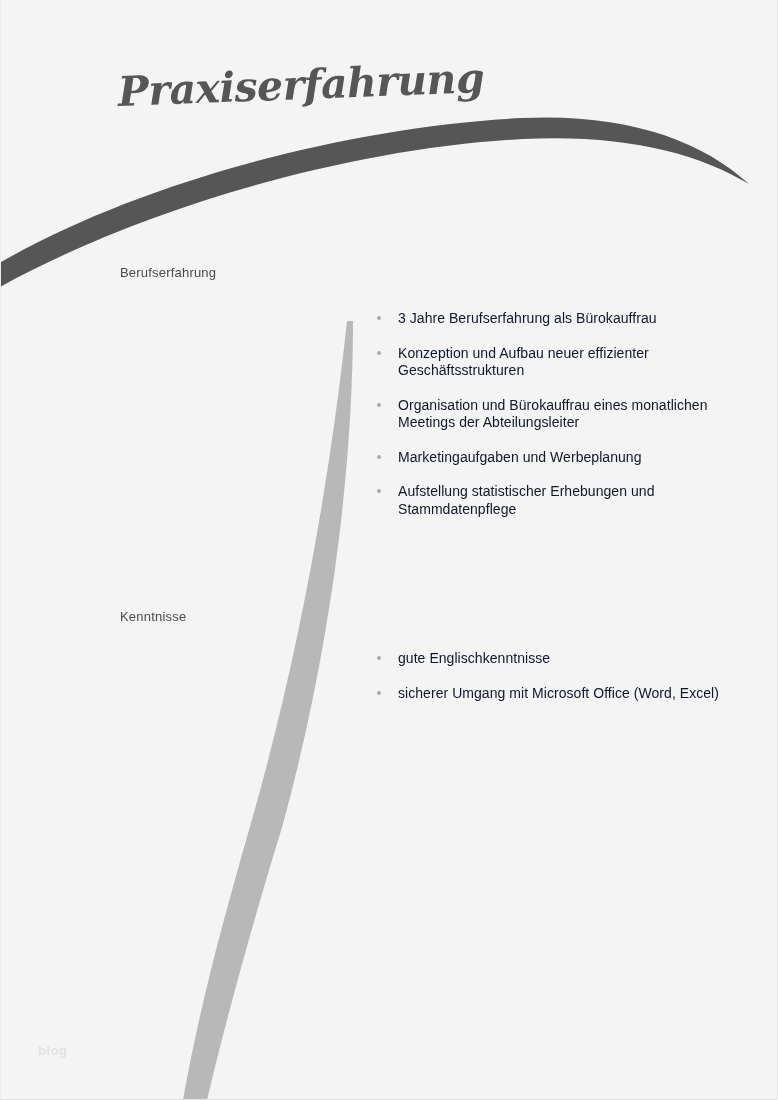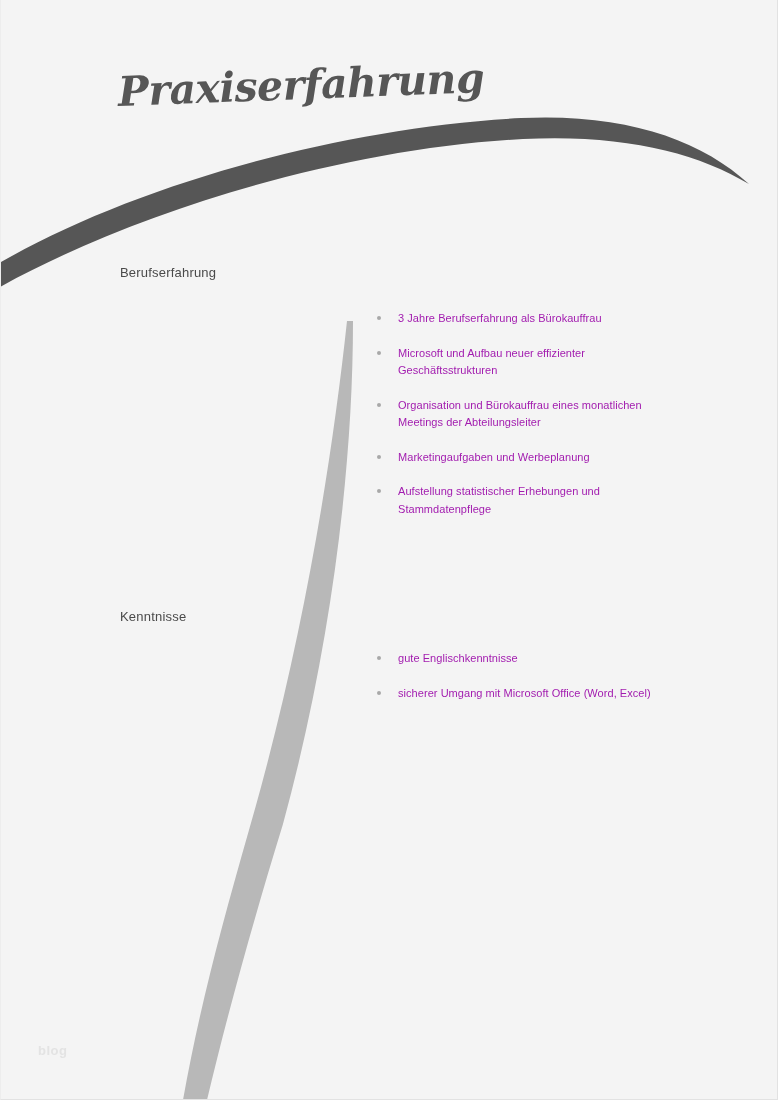--- a/index.html
+++ b/index.html
@@ -64,23 +64,23 @@
     padding: 0;
     list-style: none;
   }
   #list-berufserfahrung { top: 310px; }
   #list-kenntnisse      { top: 650px; }
 
   .bullet-item {
     position: relative;
     padding-left: 23px;
     margin-bottom: 17px;
-    font-size: 11px;
+    font-size: 14px;
     line-height: 17.5px;
-    color: #a21caf;
+    color: #0f172a;
     letter-spacing: 0.05px;
   }
   .bullet-item:last-child { margin-bottom: 0; }
   .bullet-dot {
     position: absolute;
     left: 2px;
     top: 6px;
     width: 4px;
     height: 4px;
     border-radius: 50%;
@@ -118,21 +118,21 @@
 
   <div class="section-heading" id="heading-berufserfahrung">Berufserfahrung</div>
 
   <ul class="bullet-list" id="list-berufserfahrung">
     <li class="bullet-item">
       <span class="bullet-dot"></span>
       <span>3 Jahre Berufserfahrung als Bürokauffrau</span>
     </li>
     <li class="bullet-item">
       <span class="bullet-dot"></span>
-      <span>Microsoft und Aufbau neuer effizienter</span>
+      <span>Konzeption und Aufbau neuer effizienter</span>
       <span class="bullet-line2">Geschäftsstrukturen</span>
     </li>
     <li class="bullet-item">
       <span class="bullet-dot"></span>
       <span>Organisation und Bürokauffrau eines monatlichen</span>
       <span class="bullet-line2">Meetings der Abteilungsleiter</span>
     </li>
     <li class="bullet-item">
       <span class="bullet-dot"></span>
       <span>Marketingaufgaben und Werbeplanung</span>

